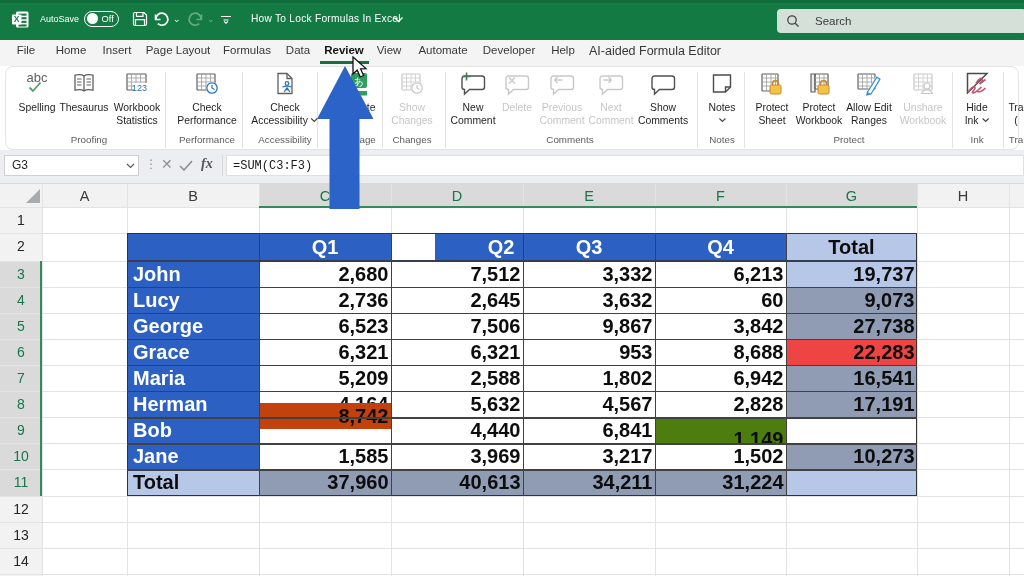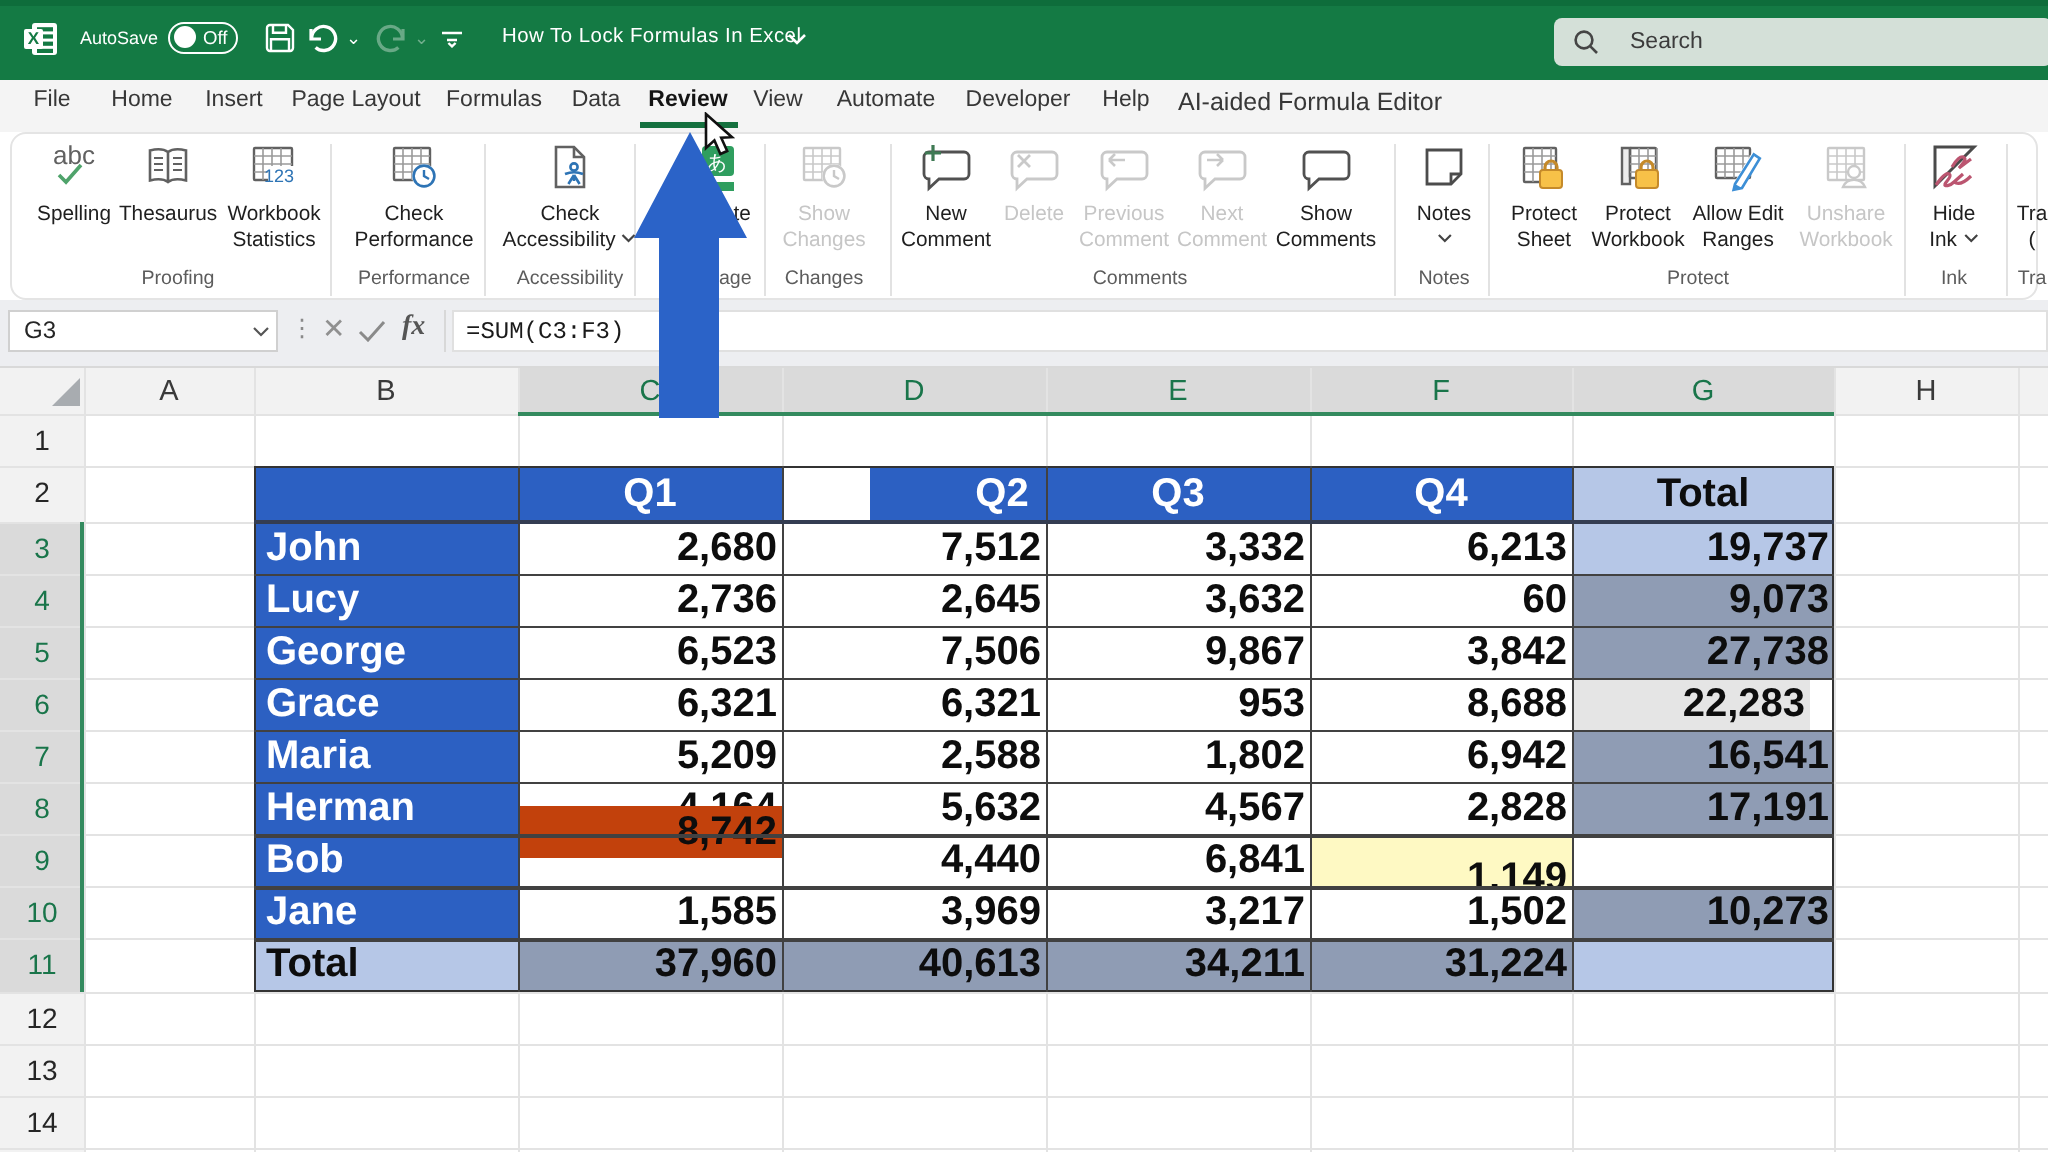--- a/index.html
+++ b/index.html
@@ -95,38 +95,38 @@
 <div class="cell num" style="left:260px;top:313.1px;width:131px;height:26.2px;background:#fff;">6,523</div>
 <div class="cell num" style="left:392px;top:313.1px;width:131px;height:26.2px;background:#fff;">7,506</div>
 <div class="cell num" style="left:524px;top:313.1px;width:131px;height:26.2px;background:#fff;">9,867</div>
 <div class="cell num" style="left:656px;top:313.1px;width:130px;height:26.2px;background:#fff;">3,842</div>
 <div class="cell num" style="left:787px;top:313.1px;width:130px;height:26.2px;background:#8f9cb4;">27,738</div>
 <div class="cell nam" style="left:128px;top:339.1px;width:131px;height:26.2px;background:#2c60c2;">Grace</div>
 <div class="cell num" style="left:260px;top:339.1px;width:131px;height:26.2px;background:#fff;">6,321</div>
 <div class="cell num" style="left:392px;top:339.1px;width:131px;height:26.2px;background:#fff;">6,321</div>
 <div class="cell num" style="left:524px;top:339.1px;width:131px;height:26.2px;background:#fff;">953</div>
 <div class="cell num" style="left:656px;top:339.1px;width:130px;height:26.2px;background:#fff;">8,688</div>
-<div class="cell num" style="left:787px;top:339.1px;width:118px;height:26.2px;background:#e5e5e5;text-align:center;">22,283</div>
+<div class="cell num" style="left:787px;top:339.1px;width:130px;height:26.2px;background:#ef4444;text-align:center;">22,283</div>
 <div class="cell nam" style="left:128px;top:365.2px;width:131px;height:26.2px;background:#2c60c2;">Maria</div>
 <div class="cell num" style="left:260px;top:365.2px;width:131px;height:26.2px;background:#fff;">5,209</div>
 <div class="cell num" style="left:392px;top:365.2px;width:131px;height:26.2px;background:#fff;">2,588</div>
 <div class="cell num" style="left:524px;top:365.2px;width:131px;height:26.2px;background:#fff;">1,802</div>
 <div class="cell num" style="left:656px;top:365.2px;width:130px;height:26.2px;background:#fff;">6,942</div>
 <div class="cell num" style="left:787px;top:365.2px;width:130px;height:26.2px;background:#8f9cb4;">16,541</div>
 <div class="cell nam" style="left:128px;top:391.2px;width:131px;height:26.2px;background:#2c60c2;">Herman</div>
 <div class="cell num" style="left:260px;top:391.2px;width:131px;height:26.2px;background:#fff;">4,164</div>
 <div class="cell num" style="left:392px;top:391.2px;width:131px;height:26.2px;background:#fff;">5,632</div>
 <div class="cell num" style="left:524px;top:391.2px;width:131px;height:26.2px;background:#fff;">4,567</div>
 <div class="cell num" style="left:656px;top:391.2px;width:130px;height:26.2px;background:#fff;">2,828</div>
 <div class="cell num" style="left:787px;top:391.2px;width:130px;height:26.2px;background:#8f9cb4;">17,191</div>
 <div class="cell nam" style="left:128px;top:417.3px;width:131px;height:26.2px;background:#2c60c2;">Bob</div>
 <div class="cell num" style="left:260px;top:403px;width:131px;height:26.2px;background:#c2410c;">8,742</div>
 <div class="cell num" style="left:392px;top:417.3px;width:131px;height:26.2px;background:#fff;">4,440</div>
 <div class="cell num" style="left:524px;top:417.3px;width:131px;height:26.2px;background:#fff;">6,841</div>
-<div class="cell num" style="left:656px;top:417.3px;width:130px;height:44px;background:#fef9c3;">1,149</div>
+<div class="cell num" style="left:656px;top:417.3px;width:130px;height:44px;background:#4d7c0f;">1,149</div>
 <div class="cell nam" style="left:128px;top:443.4px;width:131px;height:26.2px;background:#2c60c2;">Jane</div>
 <div class="cell num" style="left:260px;top:443.4px;width:131px;height:26.2px;background:#fff;">1,585</div>
 <div class="cell num" style="left:392px;top:443.4px;width:131px;height:26.2px;background:#fff;">3,969</div>
 <div class="cell num" style="left:524px;top:443.4px;width:131px;height:26.2px;background:#fff;">3,217</div>
 <div class="cell num" style="left:656px;top:443.4px;width:130px;height:26.2px;background:#fff;">1,502</div>
 <div class="cell num" style="left:787px;top:443.4px;width:130px;height:26.2px;background:#8f9cb4;">10,273</div>
 <div class="cell nam" style="left:128px;top:469.4px;width:131px;height:26.2px;background:#b6c7e7;color:#0d0d0d;">Total</div>
 <div class="cell num" style="left:260px;top:469.4px;width:131px;height:26.2px;background:#8f9cb4;">37,960</div>
 <div class="cell num" style="left:392px;top:469.4px;width:131px;height:26.2px;background:#8f9cb4;">40,613</div>
 <div class="cell num" style="left:524px;top:469.4px;width:131px;height:26.2px;background:#8f9cb4;">34,211</div>

